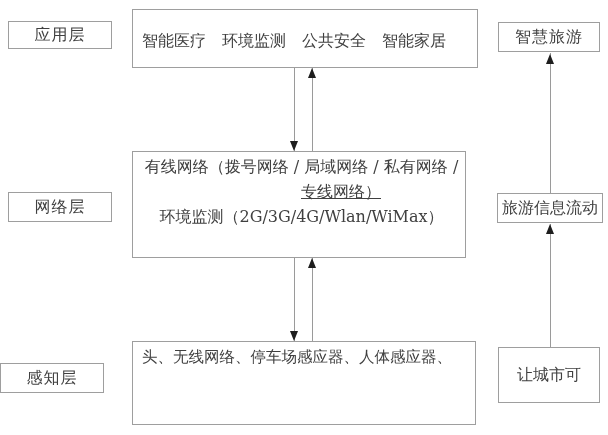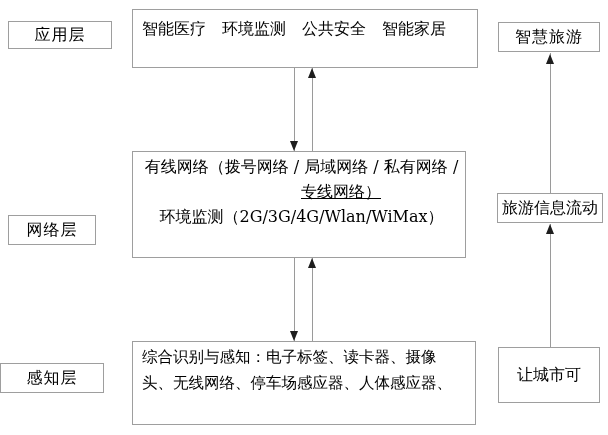--- a/index.html
+++ b/index.html
@@ -6,21 +6,21 @@
     margin: 0;
     padding: 0;
     background: #ffffff;
   }
   .stage {
     position: relative;
     width: 608px;
     height: 435px;
     background: #ffffff;
     font-family: "DejaVu Serif", "Liberation Serif", serif;
-    color: #000000;
+    color: #404040;
     overflow: hidden;
   }
   .box {
     position: absolute;
     border: 1px solid #9e9e9e;
     background: #ffffff;
     box-sizing: border-box;
   }
   .label-box {
     display: flex;
@@ -65,39 +65,38 @@
   .ah-down { border-top:    10px solid #1e1e1e; }
 </style>
 </head>
 <body>
 
 <div class="stage">
 
   <div class="box label-box" style="left:8px; top:21px; width:104px; height:28px;">
     <span>应用层</span>
   </div>
-  <div class="box label-box" style="left:8px; top:192px; width:88px; height:30px;margin-top:23px;">
+  <div class="box label-box" style="left:8px; top:192px; width:104px; height:30px;">
     <span>网络层</span>
   </div>
   <div class="box label-box" style="left:0; top:363px; width:104px; height:30px;">
     <span>感知层</span>
   </div>
 
-  <div class="box content-box app-box" style="left:132px; top:9px; width:346px; height:59px; padding:6px 8px 0 9px;">
+  <div class="box content-box app-box" style="left:132px; top:9px; width:346px; height:59px; padding:18px 8px 0 9px;">
     <div class="line">智能医疗　环境监测　公共安全　智能家居</div>
   </div>
 
   <div class="box content-box net-box" style="left:132px; top:151px; width:334px; height:107px; padding:2px 6px 0 11px;text-align:center;">
     <div class="line">有线网络（拨号网络 / 局域网络 / 私有网络 /</div>
     <div class="line indent2">专线网络）</div>
     <div class="line">环境监测（2G/3G/4G/Wlan/WiMax）</div>
   </div>
 
   <div class="box content-box per-box" style="left:132px; top:341px; width:344px; height:84px; padding:2px 6px 0 9px;">
-    <div class="line">综合识别与感知：电子标签、读卡器、摄像</div>
     <div class="line">头、无线网络、停车场感应器、人体感应器、</div>
   </div>
 
   <div class="box label-box" style="left:498px; top:22px; width:102px; height:30px;">
     <span>智慧旅游</span>
   </div>
   <div class="box label-box" style="left:497px; top:193px; width:106px; height:30px; letter-spacing:0;">
     <span>旅游信息流动</span>
   </div>
   <div class="box center-text" style="left:498px; top:347px; width:102px; height:56px;">

